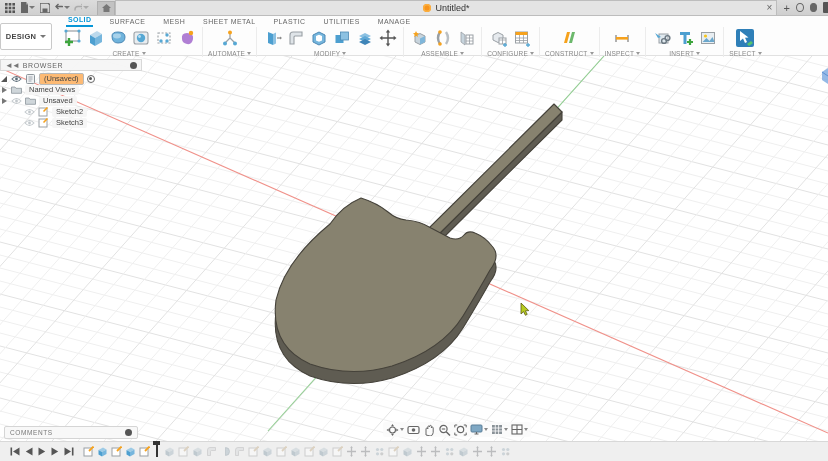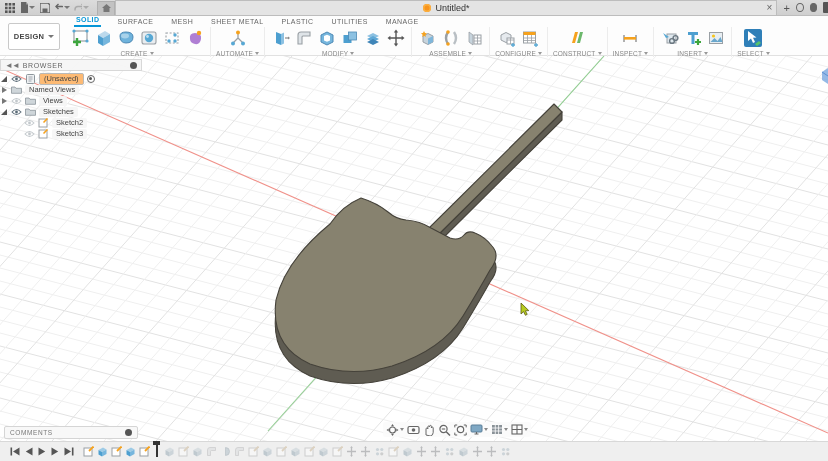--- a/index.html
+++ b/index.html
@@ -25,21 +25,21 @@
   #doc-title { font-size:9px; color:#333; }
   #tab-close { position:absolute; right:4px; top:1px; font-size:10px; color:#666; cursor:pointer; line-height:12px; }
   #new-tab { font-size:11px; color:#555; margin-left:6px; cursor:pointer; }
   .tb-circle { width:9px; height:9px; border:1.5px solid #666; border-radius:50%; margin-left:6px; cursor:pointer; }
   .tb-circle.filled { background:#666; }
   #tb-partial { width:6px; height:11px; background:#555; margin-left:6px; border-radius:1px 0 0 1px; }
 
   
   #ribbon { position:absolute; left:0; top:16px; width:828px; height:40px; background:#fdfdfd;
     border-bottom:1px solid #e1e1e1; display:flex; z-index:30; }
-  #design-btn { margin:7px 4px 5px 8px; width:52px; border:1px solid #c9c9c9; border-radius:2px;
+  #design-btn { margin:7px 4px 5px 0; width:52px; border:1px solid #c9c9c9; border-radius:2px;
     background:#fff; display:flex; align-items:center; justify-content:center; gap:3px; cursor:pointer; }
   #design-btn span { font-size:7.5px; font-weight:bold; color:#444; letter-spacing:.3px; }
   #ribbon-main { flex:1; display:flex; flex-direction:column; }
   #tabs-row { height:11px; display:flex; gap:14px; padding-left:10px; align-items:flex-end; }
   .rtab { font-size:7px; color:#666; letter-spacing:.4px; padding:0 2px 2px; cursor:pointer; white-space:nowrap; }
   .rtab.active { color:#0696d7; font-weight:bold; border-bottom:2px solid #0696d7; }
   #groups-row { flex:1; display:flex; }
   .rib-group { display:flex; flex-direction:column; align-items:center; justify-content:flex-start;
     border-right:1px solid #ececec; padding:0 5px; }
   .rib-group:last-child { border-right:none; }
@@ -593,34 +593,21 @@
             <span class="exp">
               <span class="exp-closed"></span>
             </span>
             <span class="eye"><svg width="11" height="8" viewBox="0 0 11 8">
                 <path d="M1 4 Q5.5 -1 10 4 Q5.5 9 1 4 Z" fill="none" stroke="#c2c8cc" stroke-width="1.1"></path>
                 <circle cx="5.5" cy="4" r="1.4" fill="#c2c8cc"></circle>
               </svg></span>
             <span class="br-ic"><svg width="11" height="9" viewBox="0 0 11 9">
                 <path d="M0.5 2 h3.5 l1 1.3 h5.5 v5 h-10 z" fill="#cfd6da" stroke="#8d969c" stroke-width=".8"></path>
               </svg></span>
-            <span class="br-label">Views</span>
-          </div>
-          <div class="br-row">
-            <span class="exp">
-              <span class="exp-open"></span>
-            </span>
-            <span class="eye"><svg width="11" height="8" viewBox="0 0 11 8">
-                <path d="M1 4 Q5.5 -1 10 4 Q5.5 9 1 4 Z" fill="none" stroke="#5a6b77" stroke-width="1.1"></path>
-                <circle cx="5.5" cy="4" r="1.4" fill="#5a6b77"></circle>
-              </svg></span>
-            <span class="br-ic"><svg width="11" height="9" viewBox="0 0 11 9">
-                <path d="M0.5 2 h3.5 l1 1.3 h5.5 v5 h-10 z" fill="#cfd6da" stroke="#8d969c" stroke-width=".8"></path>
-              </svg></span>
-            <span class="br-label">Sketches</span>
+            <span class="br-label">Unsaved</span>
           </div>
           <div class="br-row">
             <span class="indent"></span>
             <span class="exp"></span>
             <span class="eye"><svg width="11" height="8" viewBox="0 0 11 8">
                 <path d="M1 4 Q5.5 -1 10 4 Q5.5 9 1 4 Z" fill="none" stroke="#c2c8cc" stroke-width="1.1"></path>
                 <circle cx="5.5" cy="4" r="1.4" fill="#c2c8cc"></circle>
               </svg></span>
             <span class="br-ic"><svg width="11" height="10" viewBox="0 0 11 10">
                 <rect x="1" y="1" width="8" height="8" fill="#fff" stroke="#9aa0a5"></rect>

